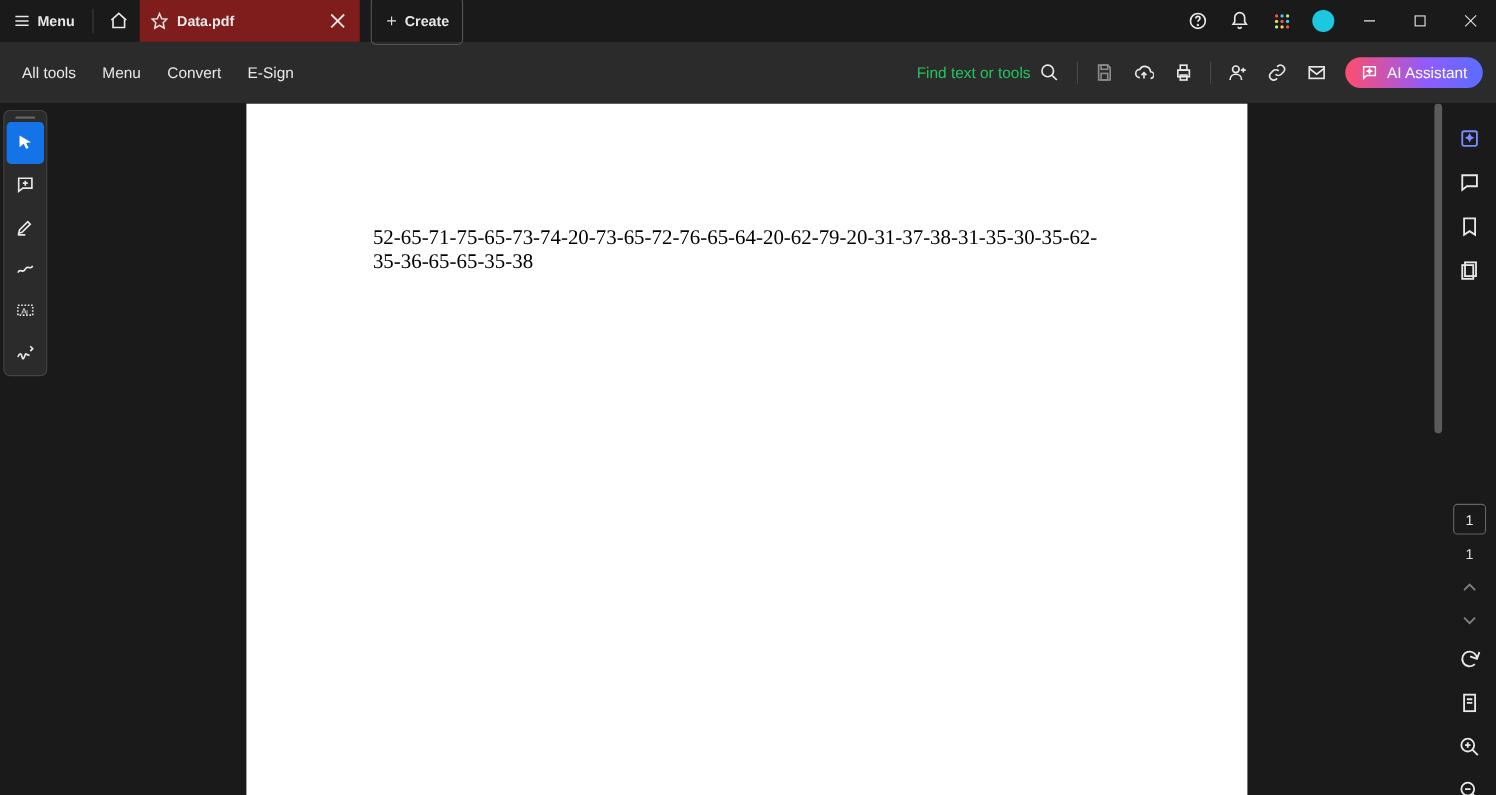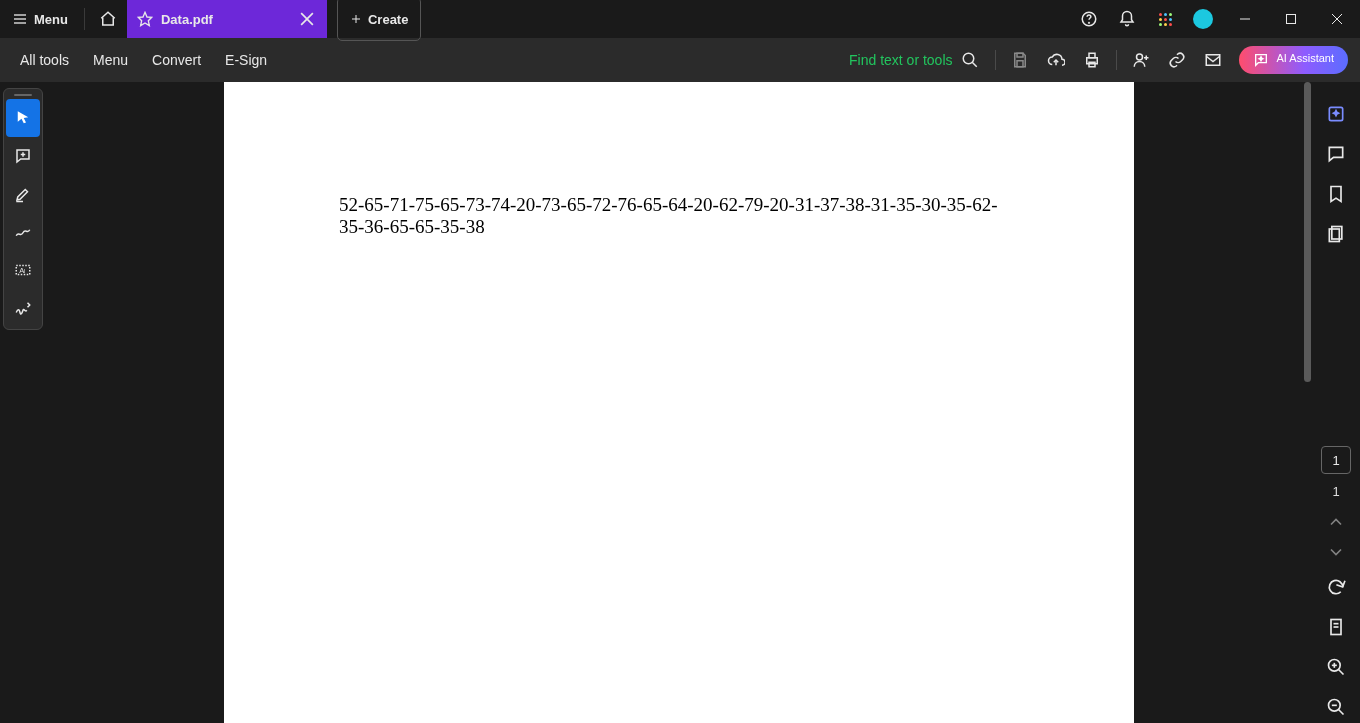--- a/index.html
+++ b/index.html
@@ -3,36 +3,36 @@
 <meta charset="utf-8">
 <style>
   * { box-sizing: border-box; margin: 0; padding: 0; }
   html, body { width: 1360px; height: 723px; overflow: hidden; font-family: "Segoe UI", Arial, sans-serif; background: #1a1a1a; color: #e8e8e8; }
   .titlebar { height: 38px; background: #1a1a1a; display: flex; align-items: center; font-weight: bold; }
   .menu-btn { display: flex; align-items: center; gap: 6px; padding: 0 12px; height: 100%; cursor: pointer; font-size: 13px; }
   .menu-btn svg { width: 16px; height: 16px; }
   .divider-v { width: 1px; height: 22px; background: #3a3a3a; margin: 0 4px; }
   .title-icon-btn { width: 38px; height: 38px; display: flex; align-items: center; justify-content: center; cursor: pointer; }
   .title-icon-btn svg { width: 18px; height: 18px; }
-  .tab { display: flex; align-items: center; height: 38px; background: #6d28d9; padding: 0 10px 0 10px; gap: 8px; min-width: 200px; border-top-left-radius: 0; }
+  .tab { display: flex; align-items: center; height: 38px; background: #7f1d1d; padding: 0 10px 0 10px; gap: 8px; min-width: 200px; border-top-left-radius: 0; }
   .tab-title { font-size: 13px; flex: 1; }
   .tab-close { width: 20px; height: 20px; display: flex; align-items: center; justify-content: center; cursor: pointer; }
   .create-btn { margin-left: 10px; display: flex; align-items: center; gap: 6px; padding: 21px 12px; border: 1px solid #555; border-radius: 5px; font-size: 13px; cursor: pointer; height: 26px; }
   .title-spacer { flex: 1; }
   .win-controls { display: flex; }
   .win-btn { width: 46px; height: 38px; display: flex; align-items: center; justify-content: center; cursor: pointer; }
   .win-btn svg { width: 12px; height: 12px; }
-  .toolbar2 { height: 44px; background: #2b2b2b; display: flex; align-items: center; padding: 0 8px; }
+  .toolbar2 { height: 56px; background: #2b2b2b; display: flex; align-items: center; padding: 0 8px; }
   .tb2-item { padding: 0 12px; font-size: 14px; cursor: pointer; }
   .tb2-spacer { flex: 1; }
   .find-group { display: flex; align-items: center; gap: 8px; padding: 0 10px; font-size: 14px; cursor: pointer; color: #22c55e; }
   .tb2-icon { width: 36px; height: 36px; display: flex; align-items: center; justify-content: center; cursor: pointer; }
   .tb2-icon svg { width: 18px; height: 18px; }
   .tb2-sep { width: 1px; height: 20px; background: #4a4a4a; margin: 0 6px; }
-  .ai-btn { display: flex; align-items: flex-start; gap: 8px; padding: 6px 14px; border-radius: 18px; background: linear-gradient(90deg, #ff4d6d 0%, #8e5cff 60%, #5b6dff 100%); color: #fff; font-size: 11px; font-weight: 500; cursor: pointer; margin-left: 8px; margin-right: 4px; }
+  .ai-btn { display: flex; align-items: center; gap: 8px; padding: 6px 14px; border-radius: 18px; background: linear-gradient(90deg, #ff4d6d 0%, #8e5cff 60%, #5b6dff 100%); color: #fff; font-size: 14px; font-weight: 500; cursor: pointer; margin-left: 8px; margin-right: 4px; }
   .ai-btn svg { width: 16px; height: 16px; }
   .workarea { display: flex; height: calc(723px - 38px - 40px); background: #1a1a1a; }
   .left-tools { width: 46px; display: flex; flex-direction: column; align-items: center; padding-top: 6px; }
   .tool-panel { background: #2b2b2b; border: 1px solid #444; border-radius: 6px; display: flex; flex-direction: column; padding: 2px; gap: 0; }
   .tool-handle { height: 8px; display: flex; align-items: center; justify-content: center; }
   .tool-handle div { width: 18px; height: 2px; background: #666; border-radius: 1px; }
   .tool-btn { width: 34px; height: 38px; display: flex; align-items: center; justify-content: center; cursor: pointer; border-radius: 4px; }
   .tool-btn.active { background: #1473e6; }
   .tool-btn svg { width: 18px; height: 18px; }
   .doc-viewport { flex: 1; position: relative; overflow: hidden; display: flex; justify-content: center; }

